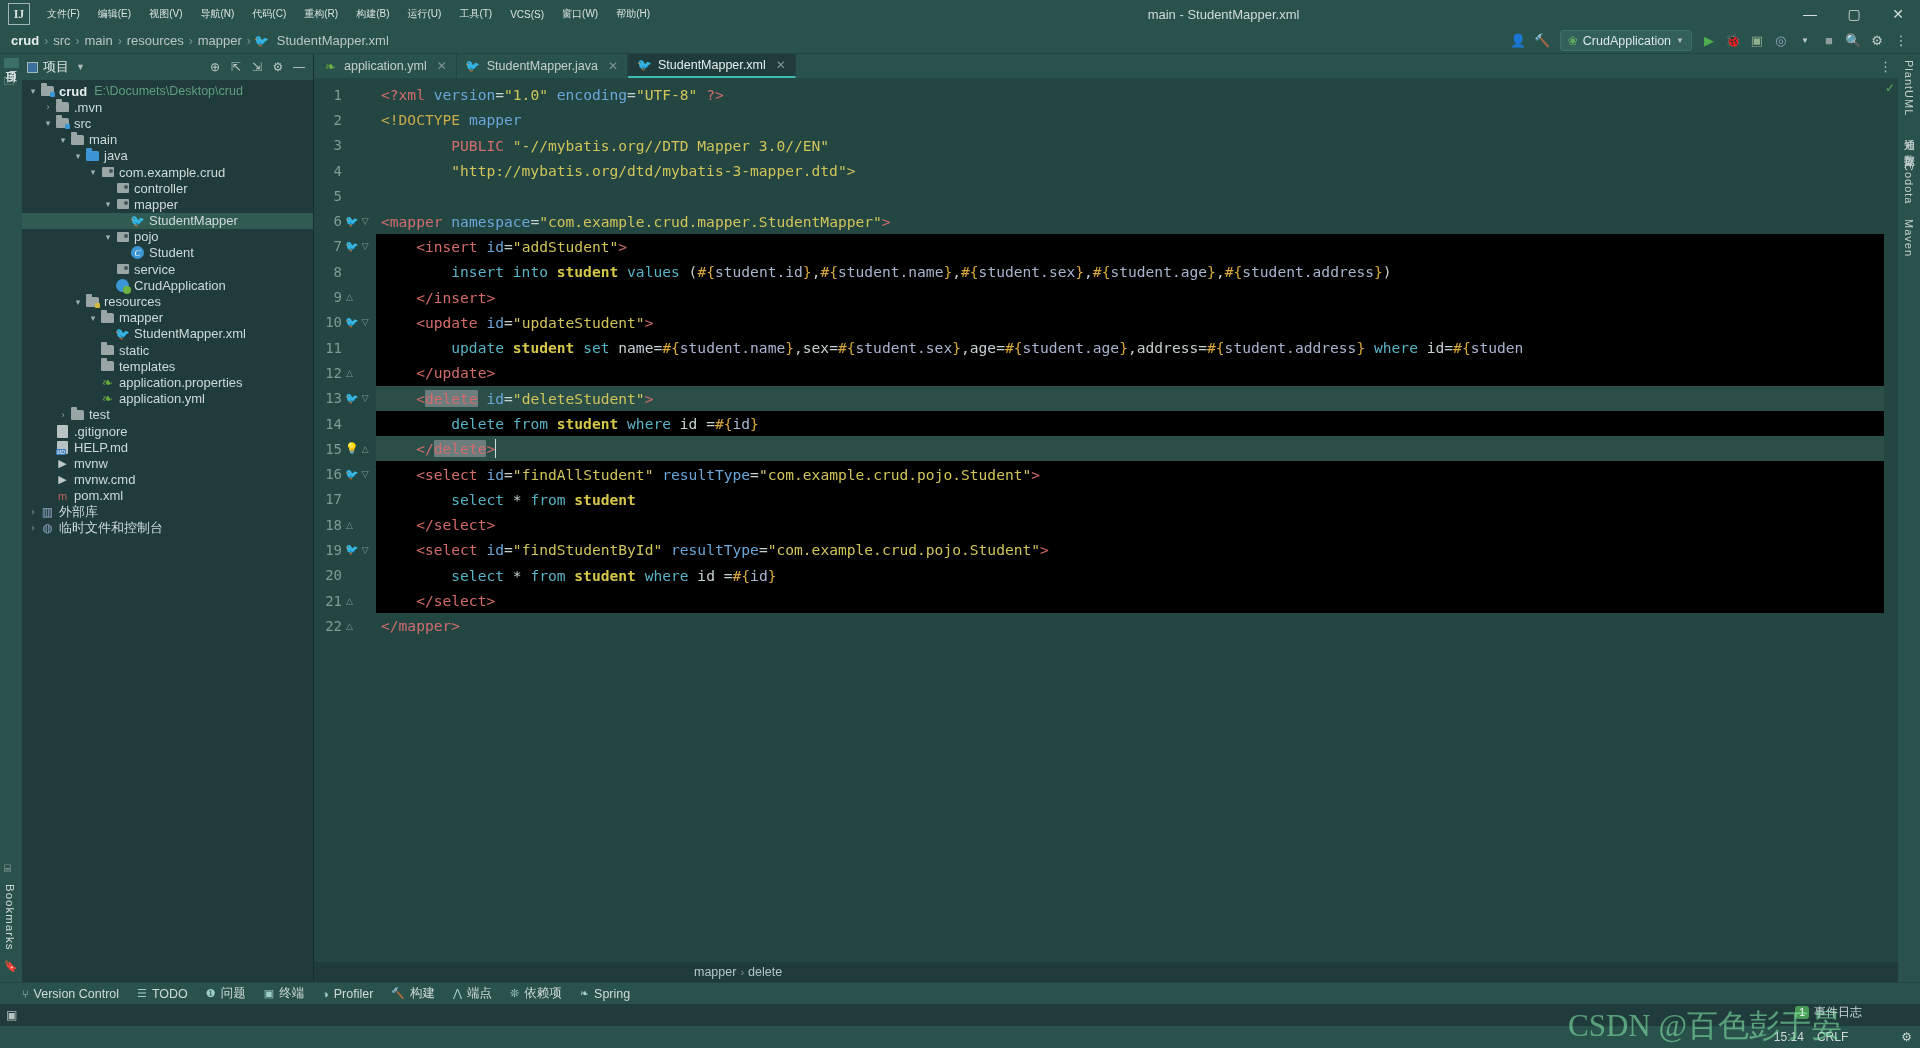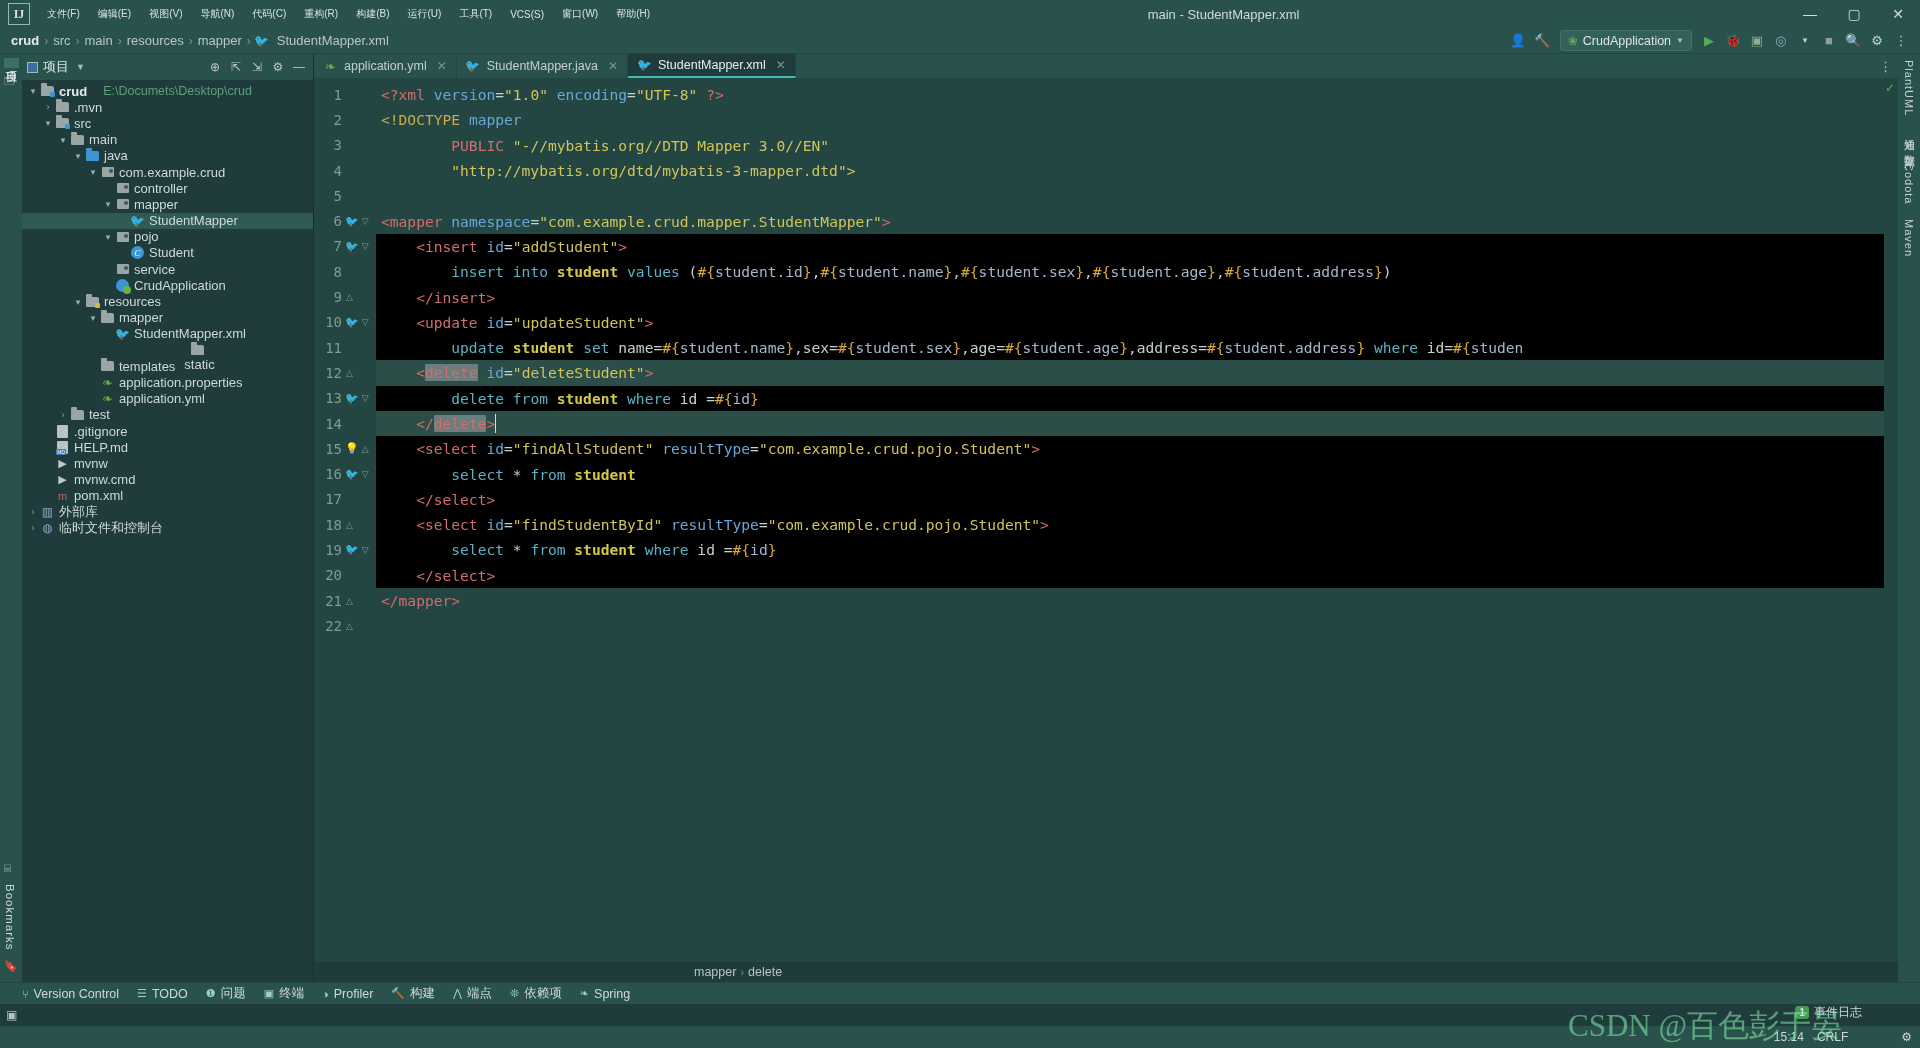--- a/index.html
+++ b/index.html
@@ -55,21 +55,21 @@
   .ph-caret{ margin-left:7px; color:#aebcbc; font-size:9px;}
   .ph-right{ margin-left:auto; display:flex; align-items:center; gap:3px;}
   .ph-ico{ width:18px;height:18px;display:flex;align-items:center;justify-content:center;color:#b8c6c6;font-size:12px;}
   .tree{ flex:1; overflow:hidden; padding-top:3px; font-size:13px;}
   .trow{ height:16.2px; display:flex; align-items:center; white-space:nowrap; padding-left:2px;}
   .trow.sel{ background:#2f5b52;}
   .tw{ width:14px; display:flex; align-items:center; justify-content:center; color:#9bb0b0; font-size:9px; flex:none;}
   .ticon{ width:15px; height:15px; margin-right:4px; flex:none; display:flex; align-items:center; justify-content:center; font-size:11px;}
   .tlabel{ color:#cfd9d9;}
   .tlabel.b{ font-weight:bold; color:#e4eded;}
-  .tpath{ color:#5f9e7e; margin-left:16px; font-size:12.5px;}
+  .tpath{ color:#5f9e7e; margin-left:7px; font-size:12.5px;}
 
   
   .fold{ width:13px;height:10px;background:#9aa5a5;border-radius:1px 2px 1px 1px; position:relative;}
   .fold:before{content:"";position:absolute;top:-3px;left:0;width:6px;height:3px;background:#9aa5a5;border-radius:1px 1px 0 0;}
   .fold.blue{ background:#3c96d4;} .fold.blue:before{background:#3c96d4;}
   .fold.src{ background:#9aa5a5;}
   .fold.src:after{content:"";position:absolute;right:-1px;bottom:-1px;width:5px;height:5px;background:#3c96d4;border-radius:1px;}
   .fold.res:after{content:"";position:absolute;right:-1px;bottom:-1px;width:5px;height:5px;background:#d4b93c;border-radius:1px;}
   .pkg{ width:12px;height:10px;background:#9aa5a5;border-radius:1px; position:relative;}
   .pkg:after{content:"";position:absolute;right:1px;top:2px;width:4px;height:4px;background:#41565b;border-radius:50%;}
@@ -344,21 +344,21 @@
             </span>
             <span class="tlabel">mapper</span>
           </div>
           <div class="trow" style="padding-left: 79px;">
             <span class="tw"></span>
             <span class="ticon">
               <span class="mybatis" style="color:#d05a5a">🐦</span>
             </span>
             <span class="tlabel">StudentMapper.xml</span>
           </div>
-          <div class="trow" style="padding-left: 64px; flex-direction: column;">
+          <div class="trow" style="padding-left: 64px;">
             <span class="tw"></span>
             <span class="ticon">
               <i class="fold"></i>
             </span>
             <span class="tlabel">static</span>
           </div>
           <div class="trow" style="padding-left: 64px;">
             <span class="tw"></span>
             <span class="ticon">
               <i class="fold"></i>
@@ -591,20 +591,21 @@
             <div class="cline"><span class="seg t-meta">&lt;!DOCTYPE</span><span class="seg t-plain"> </span><span class="seg t-attr">mapper</span></div>
             <div class="cline"><span class="seg t-plain">        </span><span class="seg t-tag">PUBLIC</span><span class="seg t-plain"> </span><span class="seg t-str">"-//mybatis.org//DTD Mapper 3.0//EN"</span></div>
             <div class="cline"><span class="seg t-plain">        </span><span class="seg t-str">"http://mybatis.org/dtd/mybatis-3-mapper.dtd"&gt;</span></div>
             <div class="cline"></div>
             <div class="cline"><span class="seg t-tag">&lt;mapper</span><span class="seg t-plain"> </span><span class="seg t-attr">namespace</span><span class="seg t-plain">=</span><span class="seg t-str">"com.example.crud.mapper.StudentMapper"</span><span class="seg t-tag">&gt;</span></div>
             <div class="cline added"><span class="seg t-plain">    </span><span class="seg t-tag">&lt;insert</span><span class="seg t-plain"> </span><span class="seg t-attr">id</span><span class="seg t-plain">=</span><span class="seg t-str">"addStudent"</span><span class="seg t-tag">&gt;</span></div>
             <div class="cline added"><span class="seg t-plain">        </span><span class="seg t-kw">insert</span><span class="seg t-plain"> </span><span class="seg t-kw">into</span><span class="seg t-plain"> </span><span class="seg t-bold">student</span><span class="seg t-plain"> </span><span class="seg t-kw">values</span><span class="seg t-plain"> (</span><span class="seg t-hash">#{</span><span class="seg t-param">student.id</span><span class="seg t-hash">}</span><span class="seg t-plain">,</span><span class="seg t-hash">#{</span><span class="seg t-param">student.name</span><span class="seg t-hash">}</span><span class="seg t-plain">,</span><span class="seg t-hash">#{</span><span class="seg t-param">student.sex</span><span class="seg t-hash">}</span><span class="seg t-plain">,</span><span class="seg t-hash">#{</span><span class="seg t-param">student.age</span><span class="seg t-hash">}</span><span class="seg t-plain">,</span><span class="seg t-hash">#{</span><span class="seg t-param">student.address</span><span class="seg t-hash">}</span><span class="seg t-plain">)</span></div>
             <div class="cline added"><span class="seg t-plain">    </span><span class="seg t-tag">&lt;/insert&gt;</span></div>
             <div class="cline added"><span class="seg t-plain">    </span><span class="seg t-tag">&lt;update</span><span class="seg t-plain"> </span><span class="seg t-attr">id</span><span class="seg t-plain">=</span><span class="seg t-str">"updateStudent"</span><span class="seg t-tag">&gt;</span></div>
             <div class="cline added"><span class="seg t-plain">        </span><span class="seg t-kw">update</span><span class="seg t-plain"> </span><span class="seg t-bold">student</span><span class="seg t-plain"> </span><span class="seg t-kw">set</span><span class="seg t-plain"> name=</span><span class="seg t-hash">#{</span><span class="seg t-param">student.name</span><span class="seg t-hash">}</span><span class="seg t-plain">,sex=</span><span class="seg t-hash">#{</span><span class="seg t-param">student.sex</span><span class="seg t-hash">}</span><span class="seg t-plain">,age=</span><span class="seg t-hash">#{</span><span class="seg t-param">student.age</span><span class="seg t-hash">}</span><span class="seg t-plain">,address=</span><span class="seg t-hash">#{</span><span class="seg t-param">student.address</span><span class="seg t-hash">}</span><span class="seg t-plain"> </span><span class="seg t-kw">where</span><span class="seg t-plain"> id=</span><span class="seg t-hash">#{</span><span class="seg t-param">studen</span></div>
+            <div class="cline added"><span class="seg t-plain">    </span><span class="seg t-tag">&lt;/update&gt;</span></div>
             <div class="cline cur"><span class="seg t-plain">    </span><span class="seg t-tag">&lt;</span><span class="seg sel-word">delete</span><span class="seg t-plain"> </span><span class="seg t-attr">id</span><span class="seg t-plain">=</span><span class="seg t-str">"deleteStudent"</span><span class="seg t-tag">&gt;</span></div>
             <div class="cline added"><span class="seg t-plain">        </span><span class="seg t-kw">delete</span><span class="seg t-plain"> </span><span class="seg t-kw">from</span><span class="seg t-plain"> </span><span class="seg t-bold">student</span><span class="seg t-plain"> </span><span class="seg t-kw">where</span><span class="seg t-plain"> id =</span><span class="seg t-hash">#{</span><span class="seg t-param">id</span><span class="seg t-hash">}</span></div>
             <div class="cline cur"><span class="seg t-plain">    </span><span class="seg t-tag">&lt;/</span><span class="seg sel-word">delete</span><span class="seg t-tag">&gt;</span><span class="caret"></span></div>
             <div class="cline added"><span class="seg t-plain">    </span><span class="seg t-tag">&lt;select</span><span class="seg t-plain"> </span><span class="seg t-attr">id</span><span class="seg t-plain">=</span><span class="seg t-str">"findAllStudent"</span><span class="seg t-plain"> </span><span class="seg t-attr">resultType</span><span class="seg t-plain">=</span><span class="seg t-str">"com.example.crud.pojo.Student"</span><span class="seg t-tag">&gt;</span></div>
             <div class="cline added"><span class="seg t-plain">        </span><span class="seg t-kw">select</span><span class="seg t-plain"> * </span><span class="seg t-kw">from</span><span class="seg t-plain"> </span><span class="seg t-bold">student</span></div>
             <div class="cline added"><span class="seg t-plain">    </span><span class="seg t-tag">&lt;/select&gt;</span></div>
             <div class="cline added"><span class="seg t-plain">    </span><span class="seg t-tag">&lt;select</span><span class="seg t-plain"> </span><span class="seg t-attr">id</span><span class="seg t-plain">=</span><span class="seg t-str">"findStudentById"</span><span class="seg t-plain"> </span><span class="seg t-attr">resultType</span><span class="seg t-plain">=</span><span class="seg t-str">"com.example.crud.pojo.Student"</span><span class="seg t-tag">&gt;</span></div>
             <div class="cline added"><span class="seg t-plain">        </span><span class="seg t-kw">select</span><span class="seg t-plain"> * </span><span class="seg t-kw">from</span><span class="seg t-plain"> </span><span class="seg t-bold">student</span><span class="seg t-plain"> </span><span class="seg t-kw">where</span><span class="seg t-plain"> id =</span><span class="seg t-hash">#{</span><span class="seg t-param">id</span><span class="seg t-hash">}</span></div>
             <div class="cline added"><span class="seg t-plain">    </span><span class="seg t-tag">&lt;/select&gt;</span></div>
             <div class="cline"><span class="seg t-tag">&lt;/mapper&gt;</span></div>

